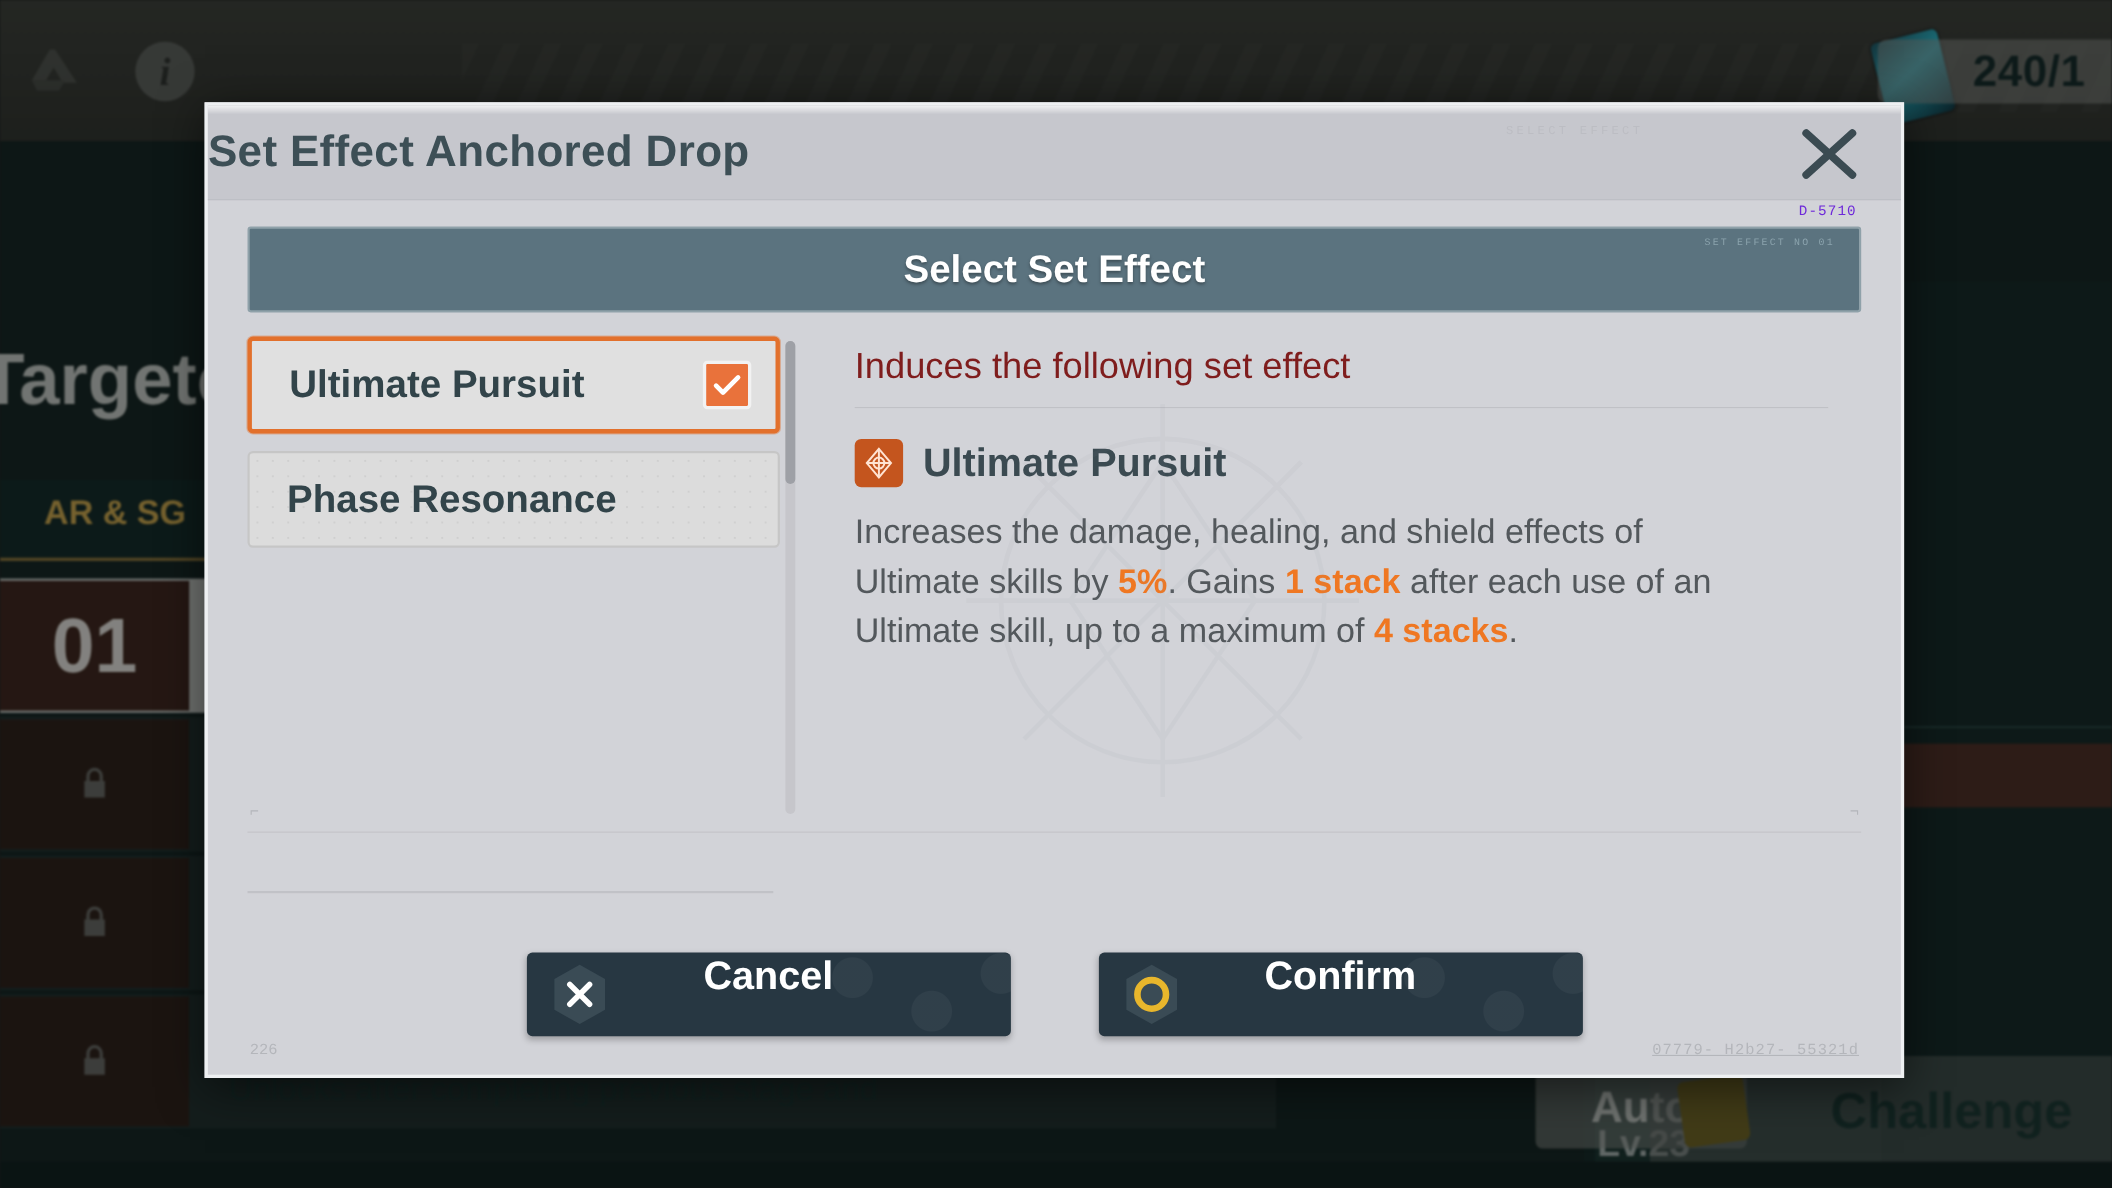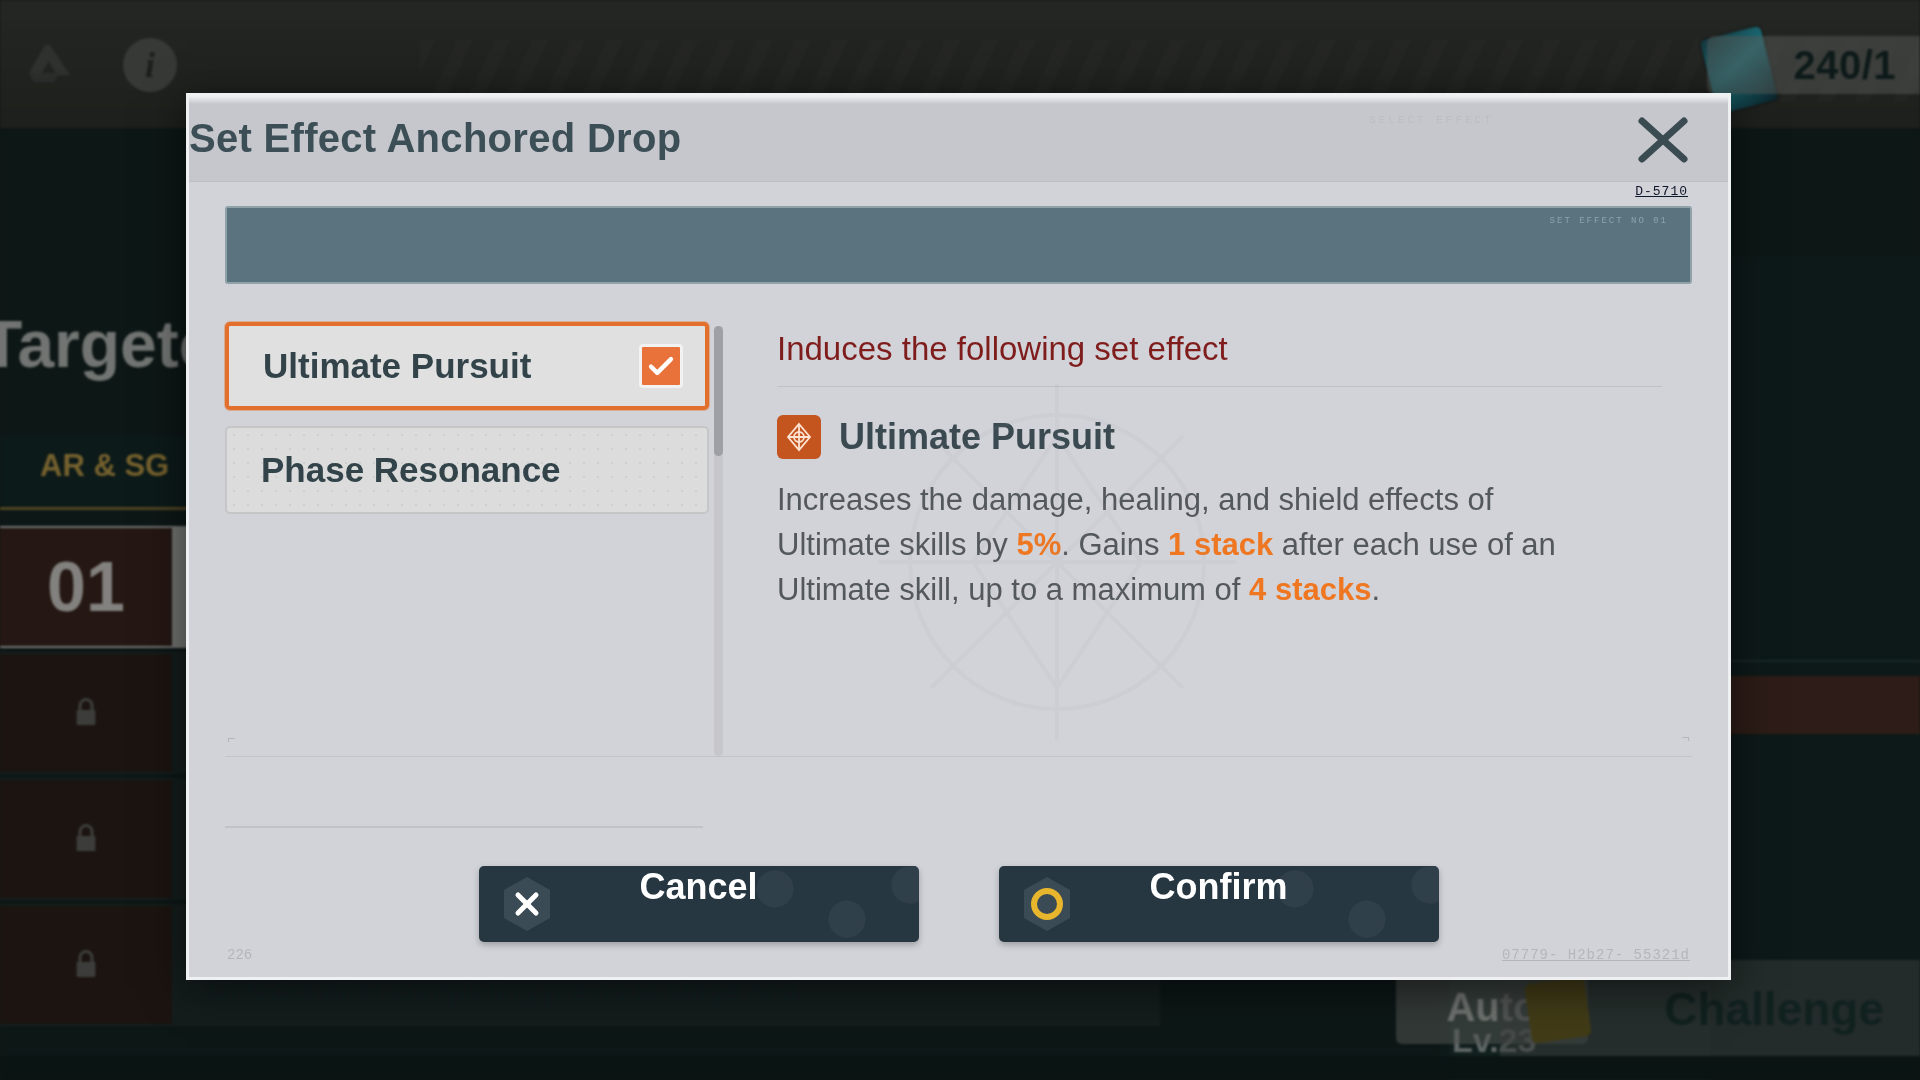--- a/index.html
+++ b/index.html
@@ -139,42 +139,42 @@
     color:#3d4f56; letter-spacing:.3px;
   }
   .modal-title-shine {
     position:absolute; left:0; top:0; right:0; height:8px;
     background:linear-gradient(180deg, rgba(255,255,255,.75), rgba(255,255,255,0));
   }
   .close-btn {
     position:absolute; right:28px; top:12px; width:74px; height:64px;
     cursor:pointer;
   }
-  .code-tr { position:absolute; right:40px; top:88px; font:400 13px "Liberation Mono", monospace; color:#0f172a; letter-spacing:1px;text-decoration:underline; }
+  .code-tr { position:absolute; right:40px; top:88px; font:400 13px "Liberation Mono", monospace; color:#6d28d9; letter-spacing:1px; }
   .code-tl { position:absolute; left:1180px; top:18px; font:400 11px "Liberation Mono", monospace; color:#bcbdc3; letter-spacing:3px; }
 
   .modal-body { flex:1; position:relative; padding:24px 36px 0 36px; }
 
   .section-header {
     height:78px; background:#5b737f;
     border:2px solid #8fa1a9;
     border-radius:3px;
     display:flex; align-items:center; justify-content:center;
     position:relative;
   }
   .section-header-label {
     font:bold 35px "Liberation Sans", sans-serif; color:#ffffff;
     text-shadow:0 2px 3px rgba(0,0,0,.35);
   }
   .section-header .hdr-code {
     position:absolute; right:22px; top:8px;
     font:400 9px "Liberation Mono", monospace; color:#8ba3ad; letter-spacing:2px;
   }
 
-  .panes { display:flex; margin-top:38px; height:500px; }
+  .panes { display:flex; margin-top:22px; height:500px; }
 
   
   .list-pane {
     width:498px; flex:none; position:relative;
     padding-right:14px;
   }
   .opt {
     position:relative;
     height:88px; margin-bottom:16px;
     background:#dcdcdc;
@@ -391,20 +391,21 @@
         <line x1="16" y1="13" x2="58" y2="51" stroke="#3b4b52" stroke-width="7" stroke-linecap="round"></line>
         <line x1="58" y1="13" x2="16" y2="51" stroke="#3b4b52" stroke-width="7" stroke-linecap="round"></line>
       </svg>
     </div>
     <div class="code-tr">D-5710</div>
   </div>
 
   <div class="modal-body">
 
     <div class="section-header">
+      <div class="section-header-label">Select Set Effect</div>
       <div class="hdr-code">SET EFFECT NO 01</div>
     </div>
 
     <div class="panes">
 
       <div class="list-pane">
 
         <div class="opt selected">
           <span class="opt-label">Ultimate Pursuit</span>
           <span class="checkbox">

